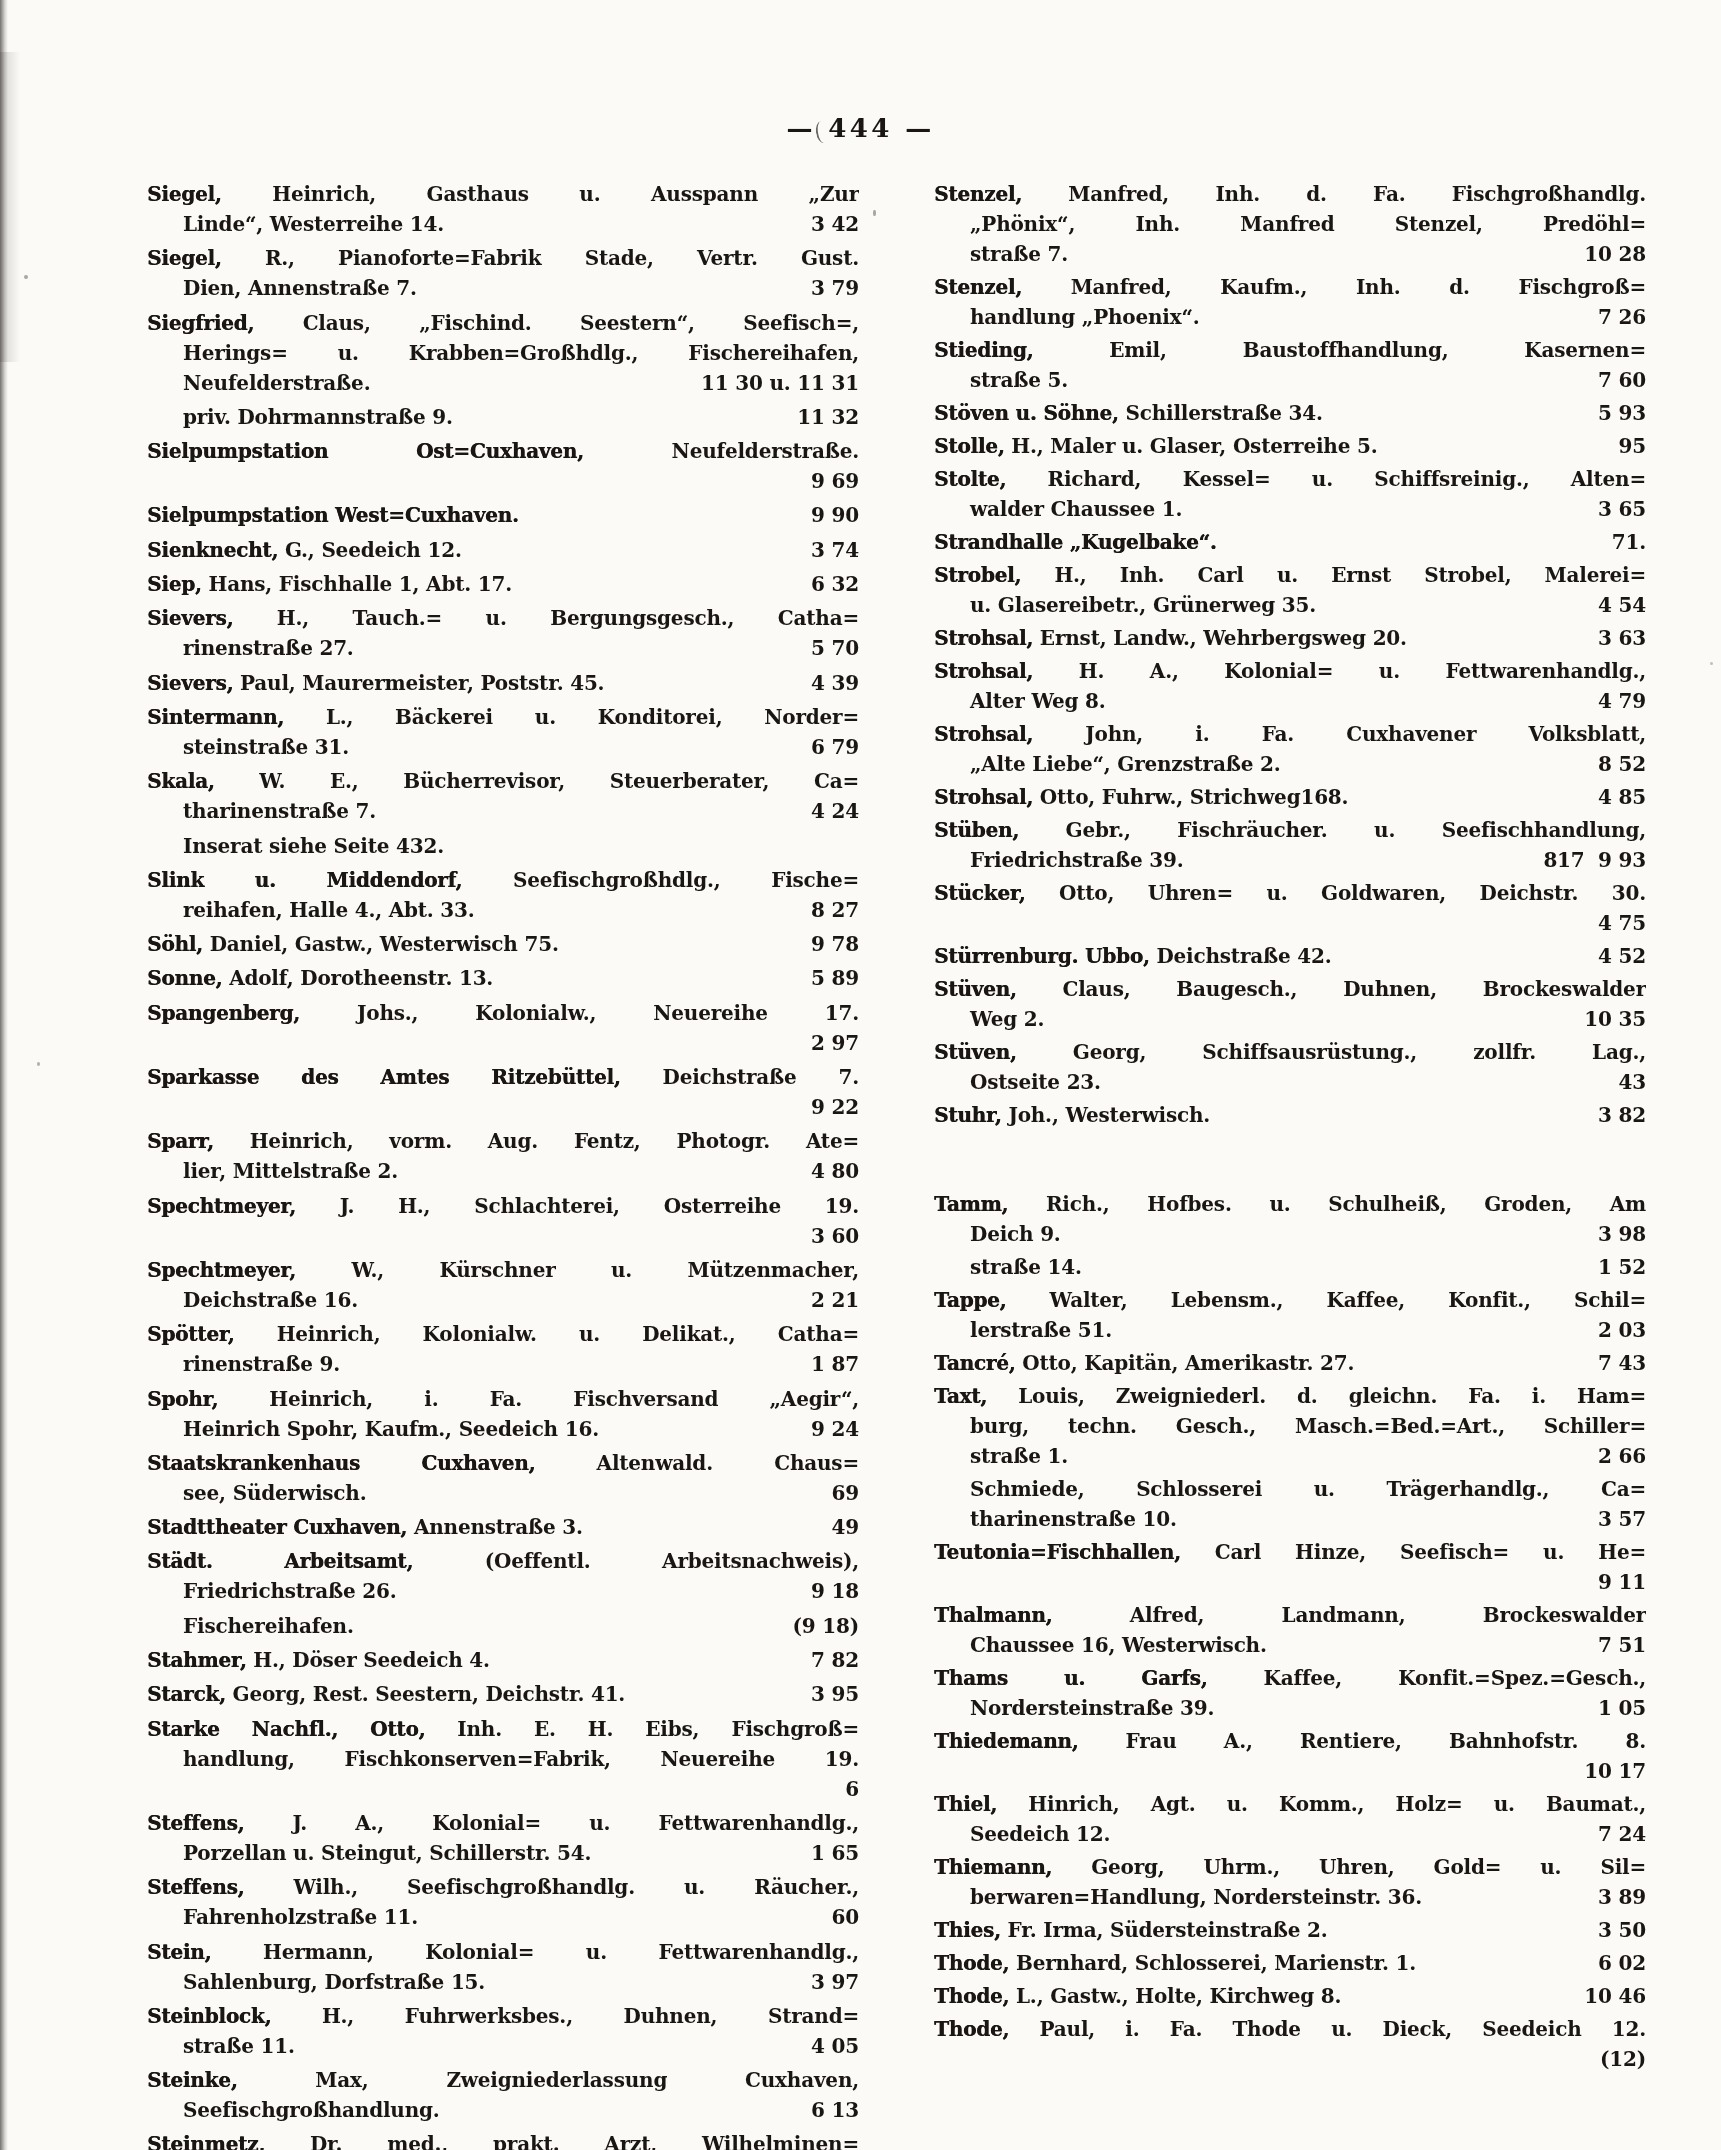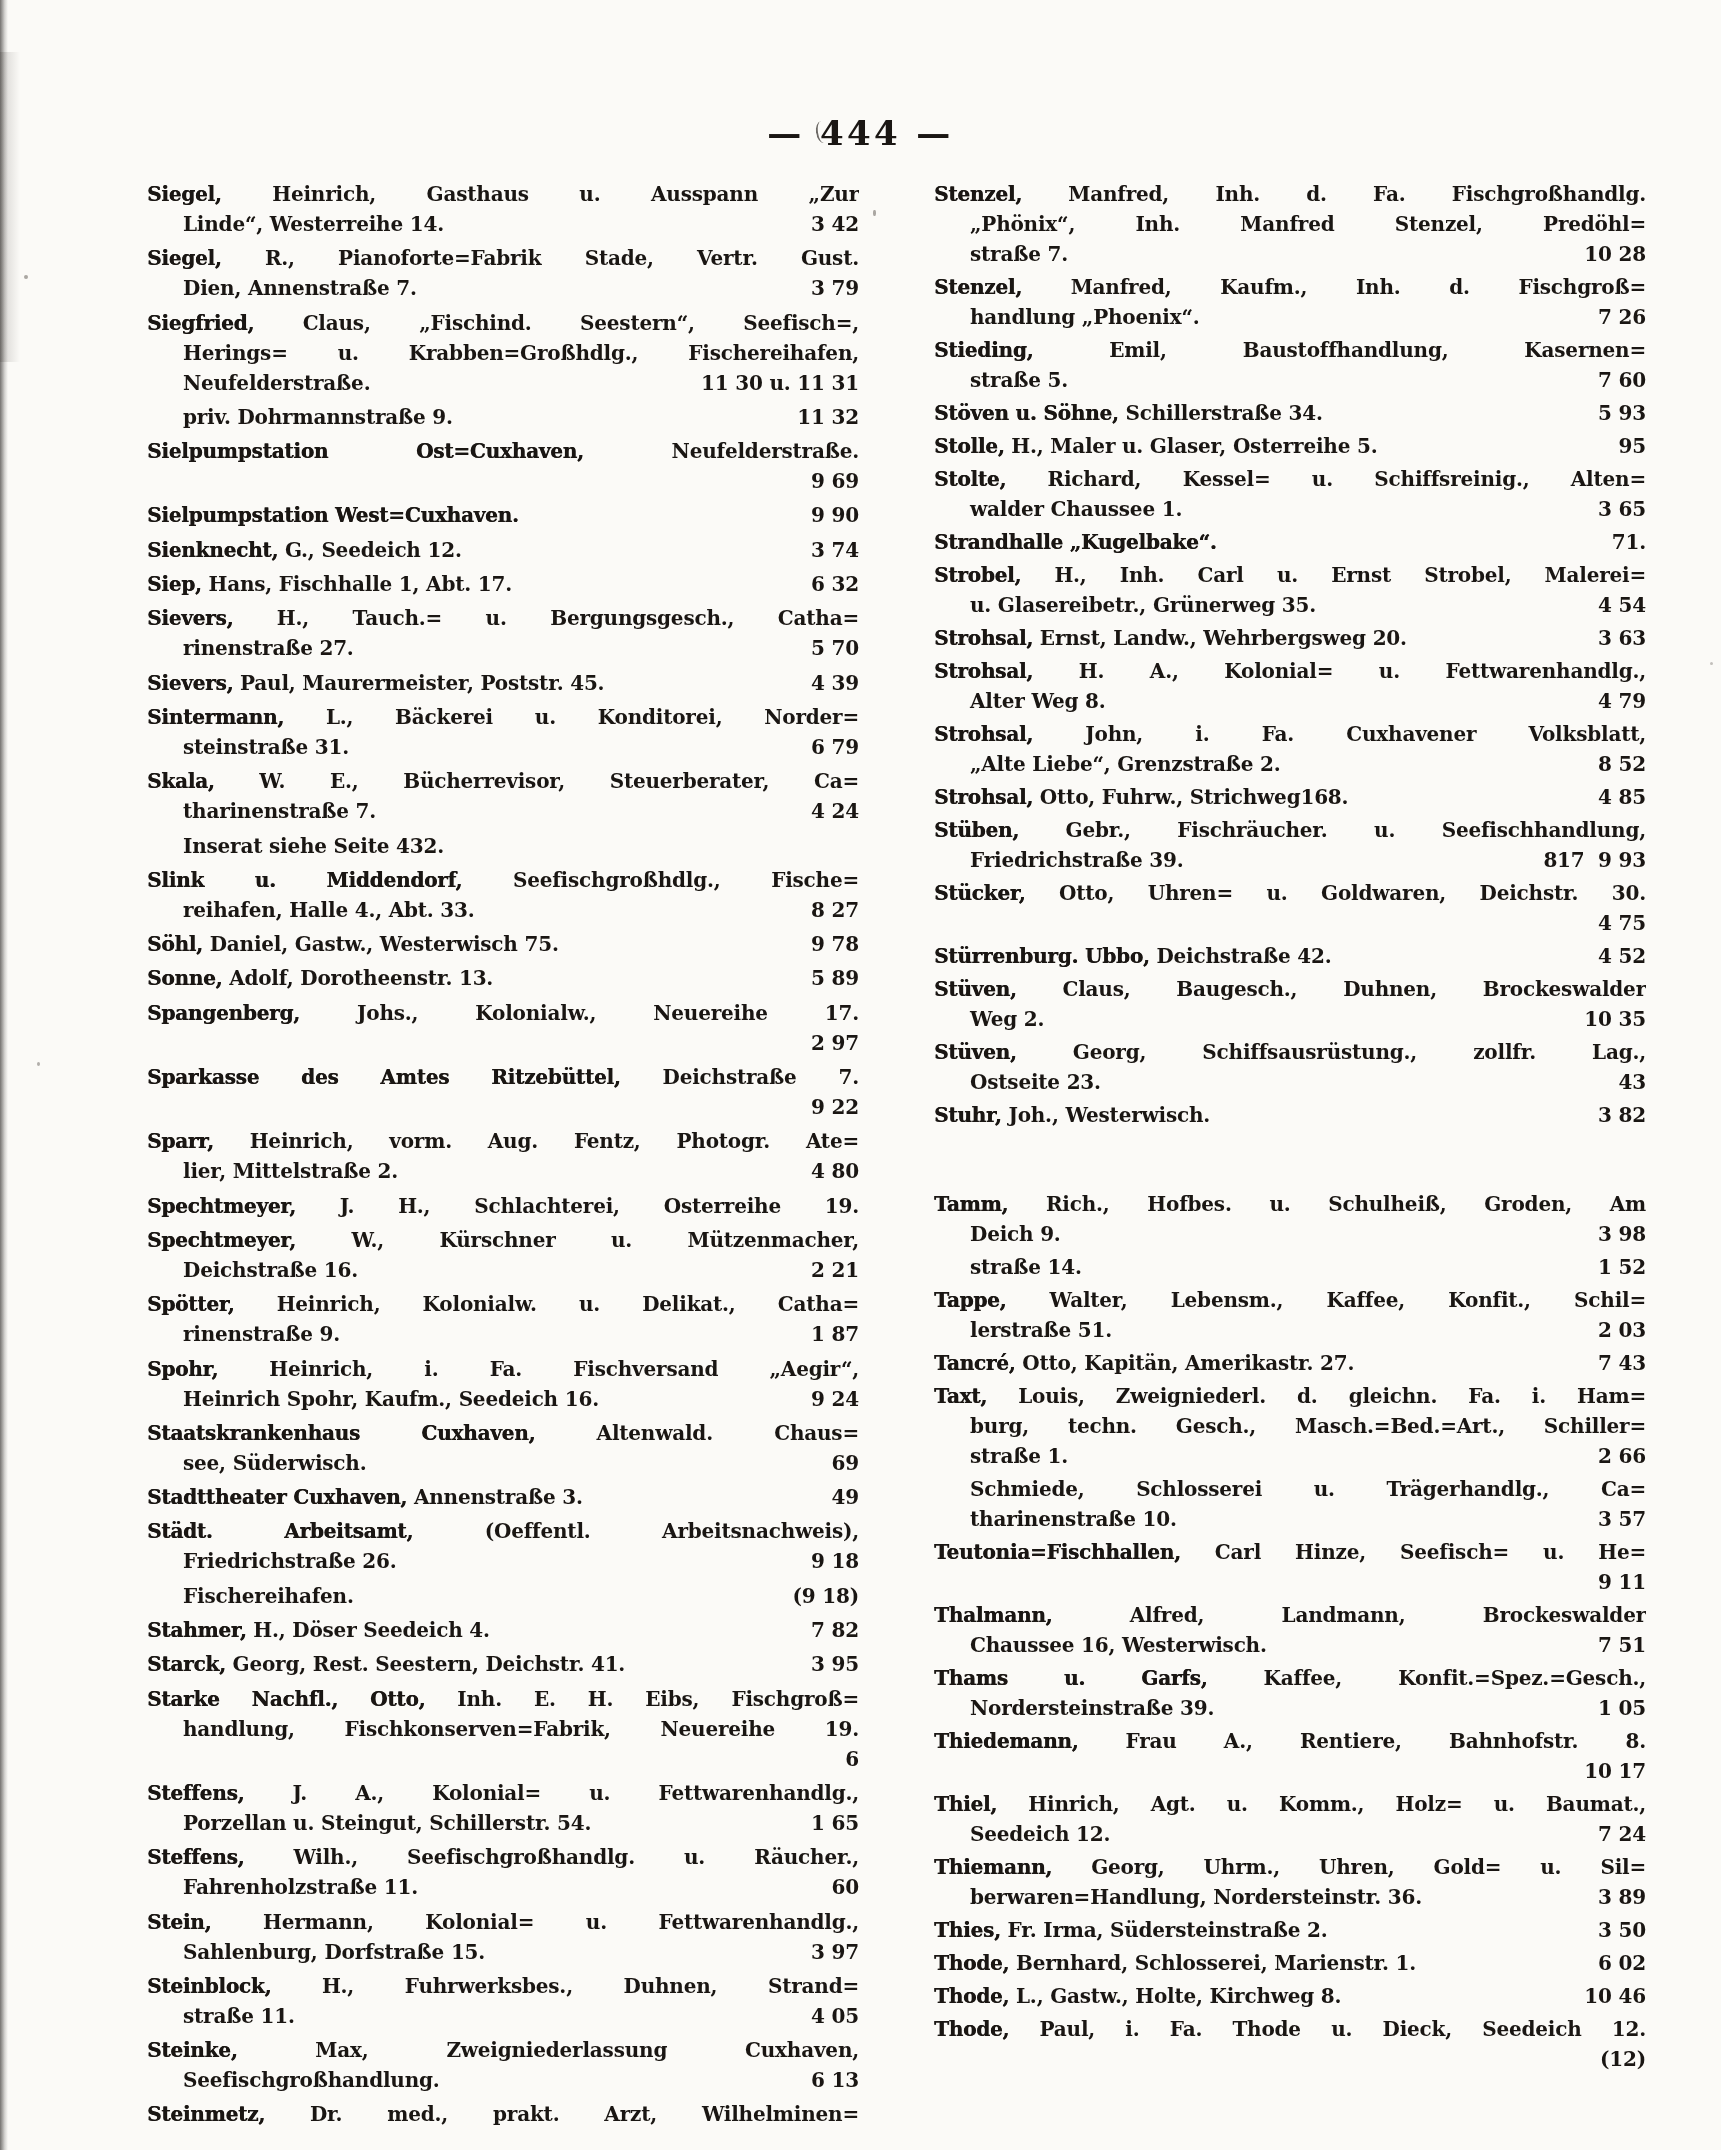--- a/index.html
+++ b/index.html
@@ -4,21 +4,21 @@
 <style>
   html,body{margin:0;padding:0;}
   body{
     width:1721px;height:2506px;position:relative;overflow:hidden;
     background:#fbfaf7;
     font-family:"DejaVu Serif","Liberation Serif",serif;
     color:#1a1613;
   }
   .page-header{
     position:absolute;top:113px;left:710px;width:301px;
-    text-align:center;font-size:34px;font-weight:bold;letter-spacing:3.4px;
+    text-align:center;font-size:26px;font-weight:bold;letter-spacing:3.4px;
   }
   .col{
     position:absolute;top:179px;width:712px;
     font-size:20px;font-weight:bold;letter-spacing:-0.2px;
   }
   .col-left{left:147px;}
   .col-right{left:934px;}
   .entry{margin-bottom:4.3px;}
   .col-right .entry{margin-bottom:3px;}
   .line{line-height:30px;min-height:30px;overflow:hidden;}
@@ -121,20 +121,23 @@
         <div class="line ind">
           <span class="num">9 22</span>
         </div>
       </div>
       <div class="entry">
         <div class="line just"><span class="hd">Sparr, </span>Heinrich, vorm. Aug. Fentz, Photogr. Ate=</div>
         <div class="line ind"><span class="num">4 80</span>lier, Mittelstraße 2.</div>
       </div>
       <div class="entry">
         <div class="line just"><span class="hd">Spechtmeyer, </span>J. H., Schlachterei, Osterreihe 19.</div>
+        <div class="line ind">
+          <span class="num">3 60</span>
+        </div>
       </div>
       <div class="entry">
         <div class="line just"><span class="hd">Spechtmeyer, </span>W., Kürschner u. Mützenmacher,</div>
         <div class="line ind"><span class="num">2 21</span>Deichstraße 16.</div>
       </div>
       <div class="entry">
         <div class="line just"><span class="hd">Spötter, </span>Heinrich, Kolonialw. u. Delikat., Catha=</div>
         <div class="line ind"><span class="num">1 87</span>rinenstraße 9.</div>
       </div>
       <div class="entry">

